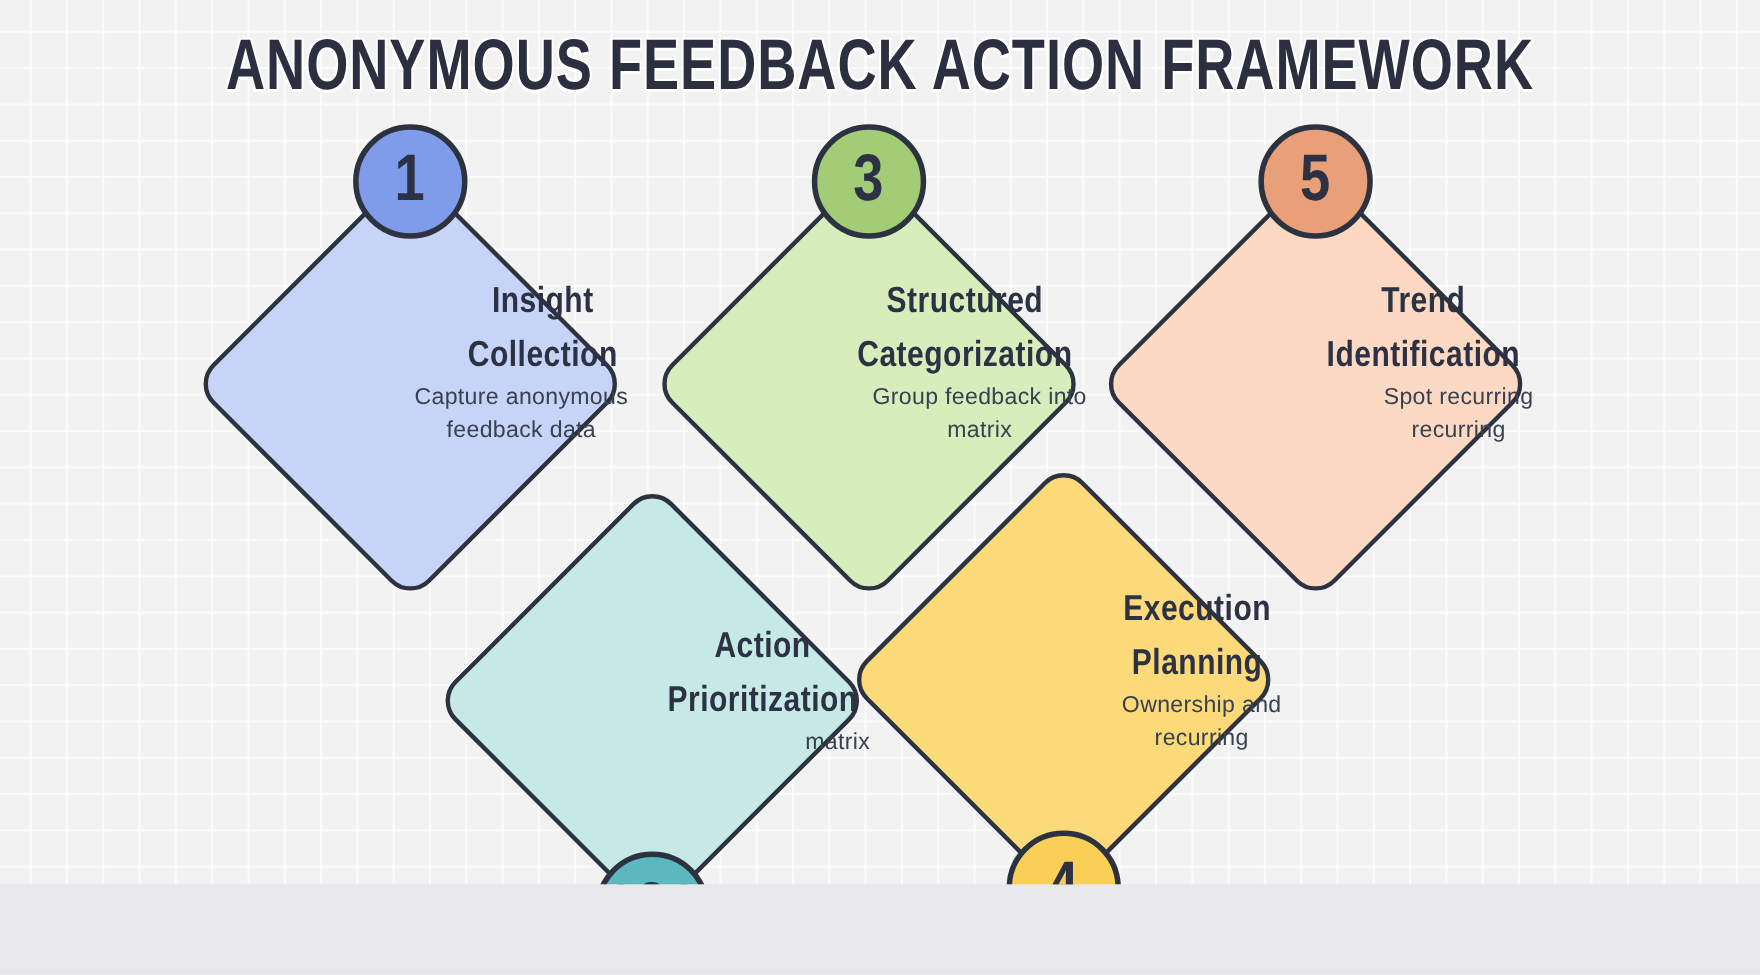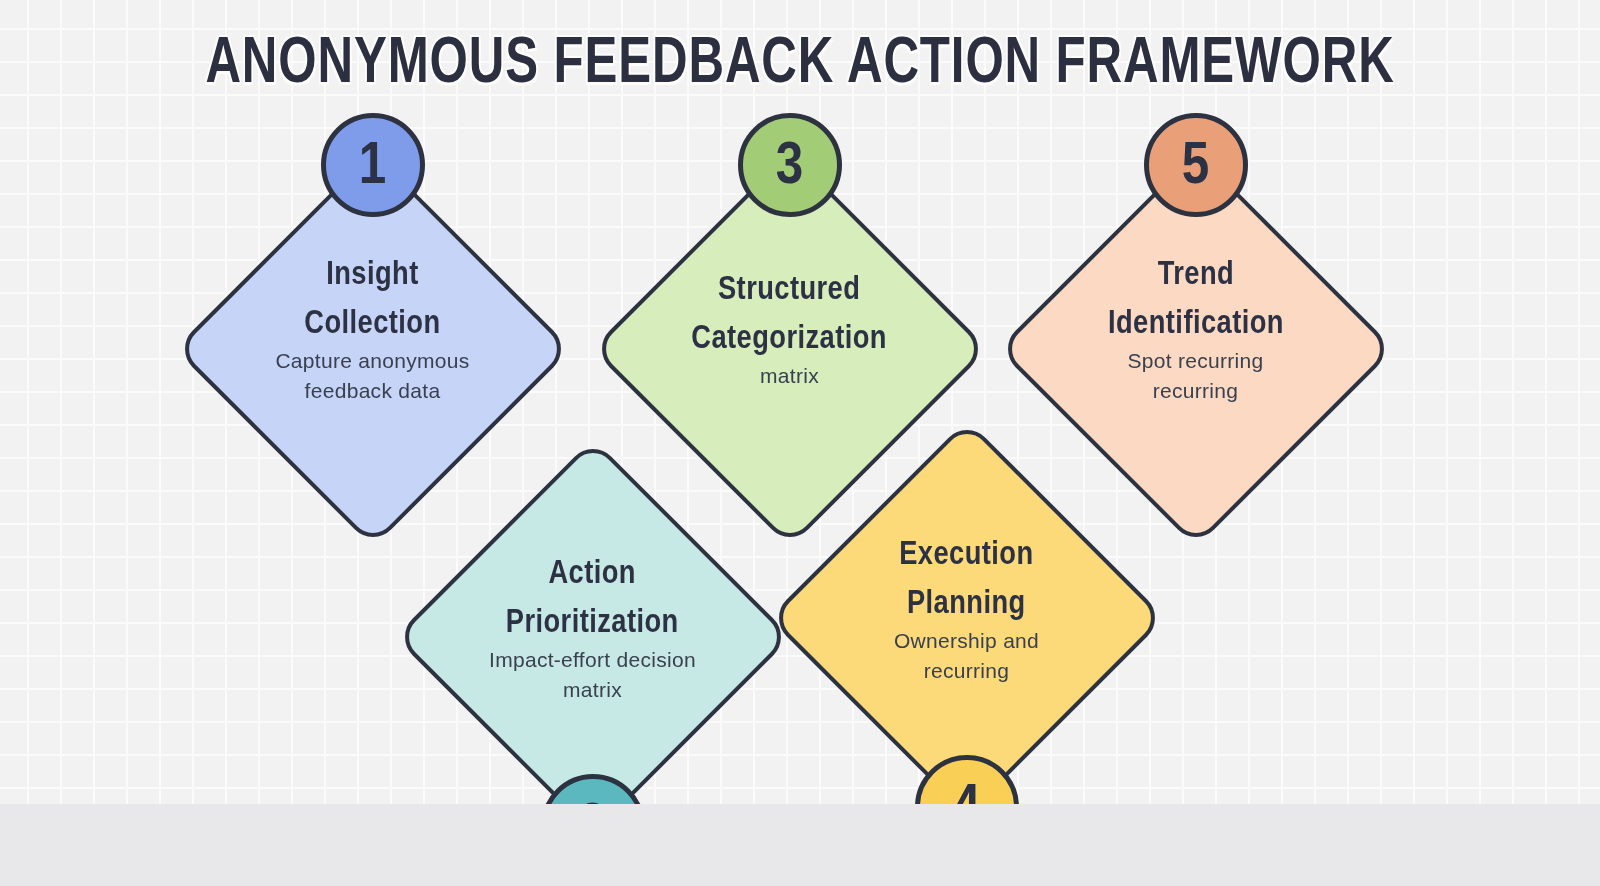--- a/index.html
+++ b/index.html
@@ -63,21 +63,21 @@
     background: var(--diamond-fill, #ddd);
     border: 4px solid var(--outline, #2d3240);
     border-radius: 26px;
   }
 
   .content {
     position: absolute;
     inset: 0;
     display: flex;
     flex-direction: column;
-    align-items: center;
+    align-items: flex-end;
     justify-content: center;
     text-align: center;
     pointer-events: none;
   }
   .badge-top    .content { transform: translateY(-22px); }
   .badge-bottom .content { transform: translateY(-11px); }
 
   .heading {
     font-weight: 700;
     font-size: 31px;
@@ -145,37 +145,37 @@
   </div>
 
   <div class="step step-1 badge-bottom" style="--diamond-fill: #c7e9e6; --badge-fill: #5cb8bf;">
     <div class="diamond"></div>
     <div class="content">
       <div class="heading">
         <span>Action</span>
         <span>Prioritization</span>
       </div>
       <div class="desc">
-        <span>Impact-effort decision</span>
         <span>matrix</span>
       </div>
     </div>
     <div class="badge">
       <span class="num">2</span>
     </div>
   </div>
 
   <div class="step step-2 badge-top" style="--diamond-fill: #d7edbb; --badge-fill: #a2cc76;">
     <div class="diamond"></div>
     <div class="content">
       <div class="heading">
         <span>Structured</span>
         <span>Categorization</span>
       </div>
       <div class="desc">
+        <span>Group feedback into</span>
         <span>matrix</span>
       </div>
     </div>
     <div class="badge">
       <span class="num">3</span>
     </div>
   </div>
 
   <div class="step step-3 badge-bottom" style="--diamond-fill: #fcda79; --badge-fill: #f9d055;">
     <div class="diamond"></div>

